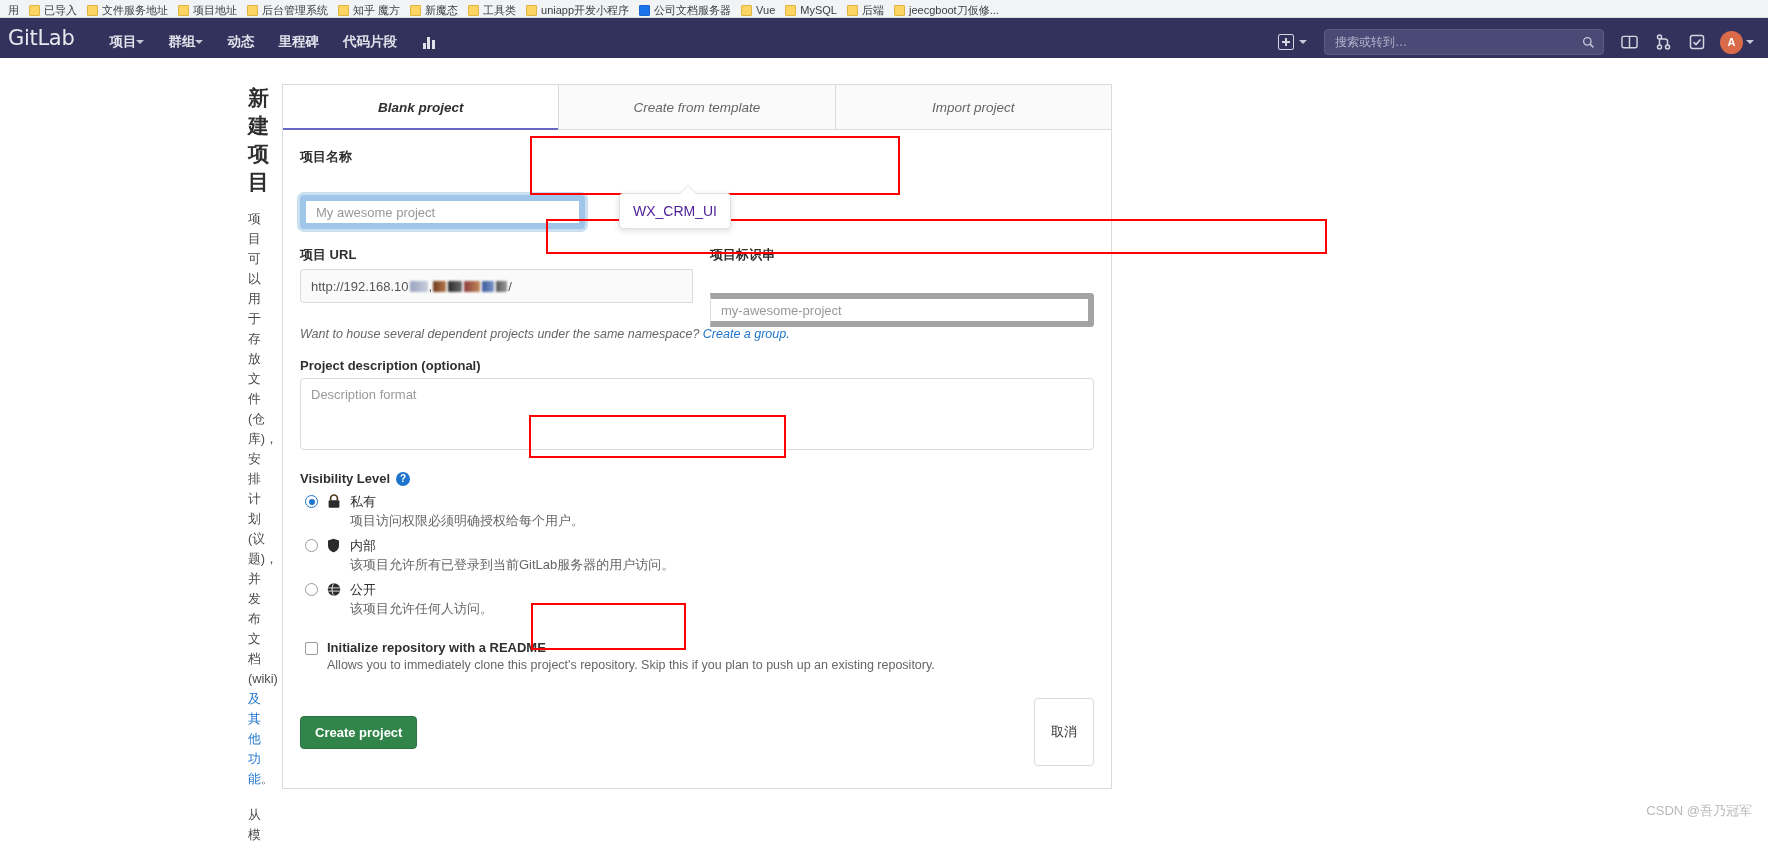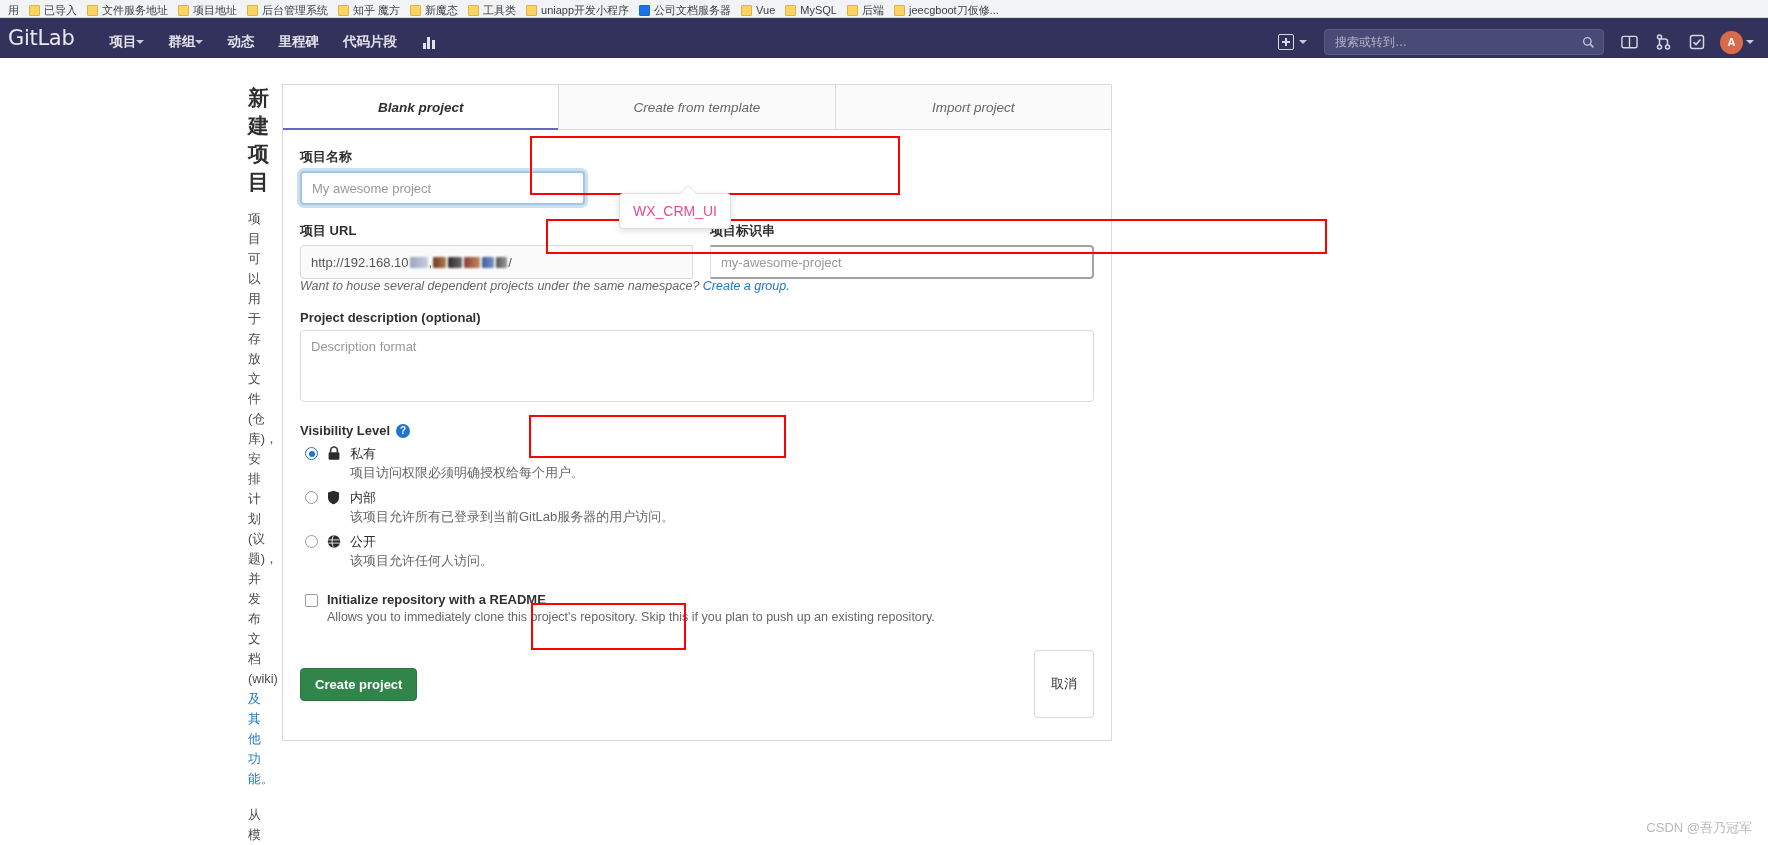--- a/index.html
+++ b/index.html
@@ -209,28 +209,29 @@
     font-weight:700;
     color:#303030;
     margin-bottom:5px;
     display:block;
   }
   .fld-label.cn { font-weight:700; }
 
   .text-input {
     width:100%;
     height:34px;
-    border:2px solid #a3a3a3;
+    border:6px solid #a3a3a3;
     border-radius:4px;
     padding:0 10px;
     font-size:13px;
     color:#7f1d1d;
     outline:none;
     background:#fff;
     font-family:"Liberation Sans","DejaVu Sans",sans-serif;
+    margin-top:24px;
   }
   .text-input::placeholder { color:#999; }
   .text-input.focused {
     border-color:#9fc6e8;
     box-shadow:0 0 0 3px rgba(66,139,202,.28);
   }
   .url-half { width:393px; flex:0 0 auto; }
   .slug-half { flex:1 1 auto; margin-left:17px; }
   .url-prefix {
     height:34px;
@@ -361,36 +362,36 @@
 
   
   .sugg {
     position:absolute;
     background:#fff;
     border:1px solid #e0e0e0;
     border-radius:4px;
     box-shadow:0 2px 6px rgba(0,0,0,.13);
     padding:9px 13px;
     font-size:14px;
-    color:#ec4899;
+    color:#4c1d95;
     z-index:60;
   }
   .sugg:before {
     content:"";
     position:absolute;top:-8px;left:60px;
     width:0;height:0;
     border-left:8px solid transparent;
     border-right:8px solid transparent;
     border-bottom:8px solid #fff;
     filter:drop-shadow(0 -1px 0 #e0e0e0);
   }
 
   .watermark {
     position:absolute;
-    right:16px;bottom:8px;
+    right:16px;bottom:25px;
     font-size:13px;
     color:#b9b9b9;
   }
 </style>
 </head>
 <body>
 
 <div class="bookmarks">
   <div class="bm">
       <span>用</span>

